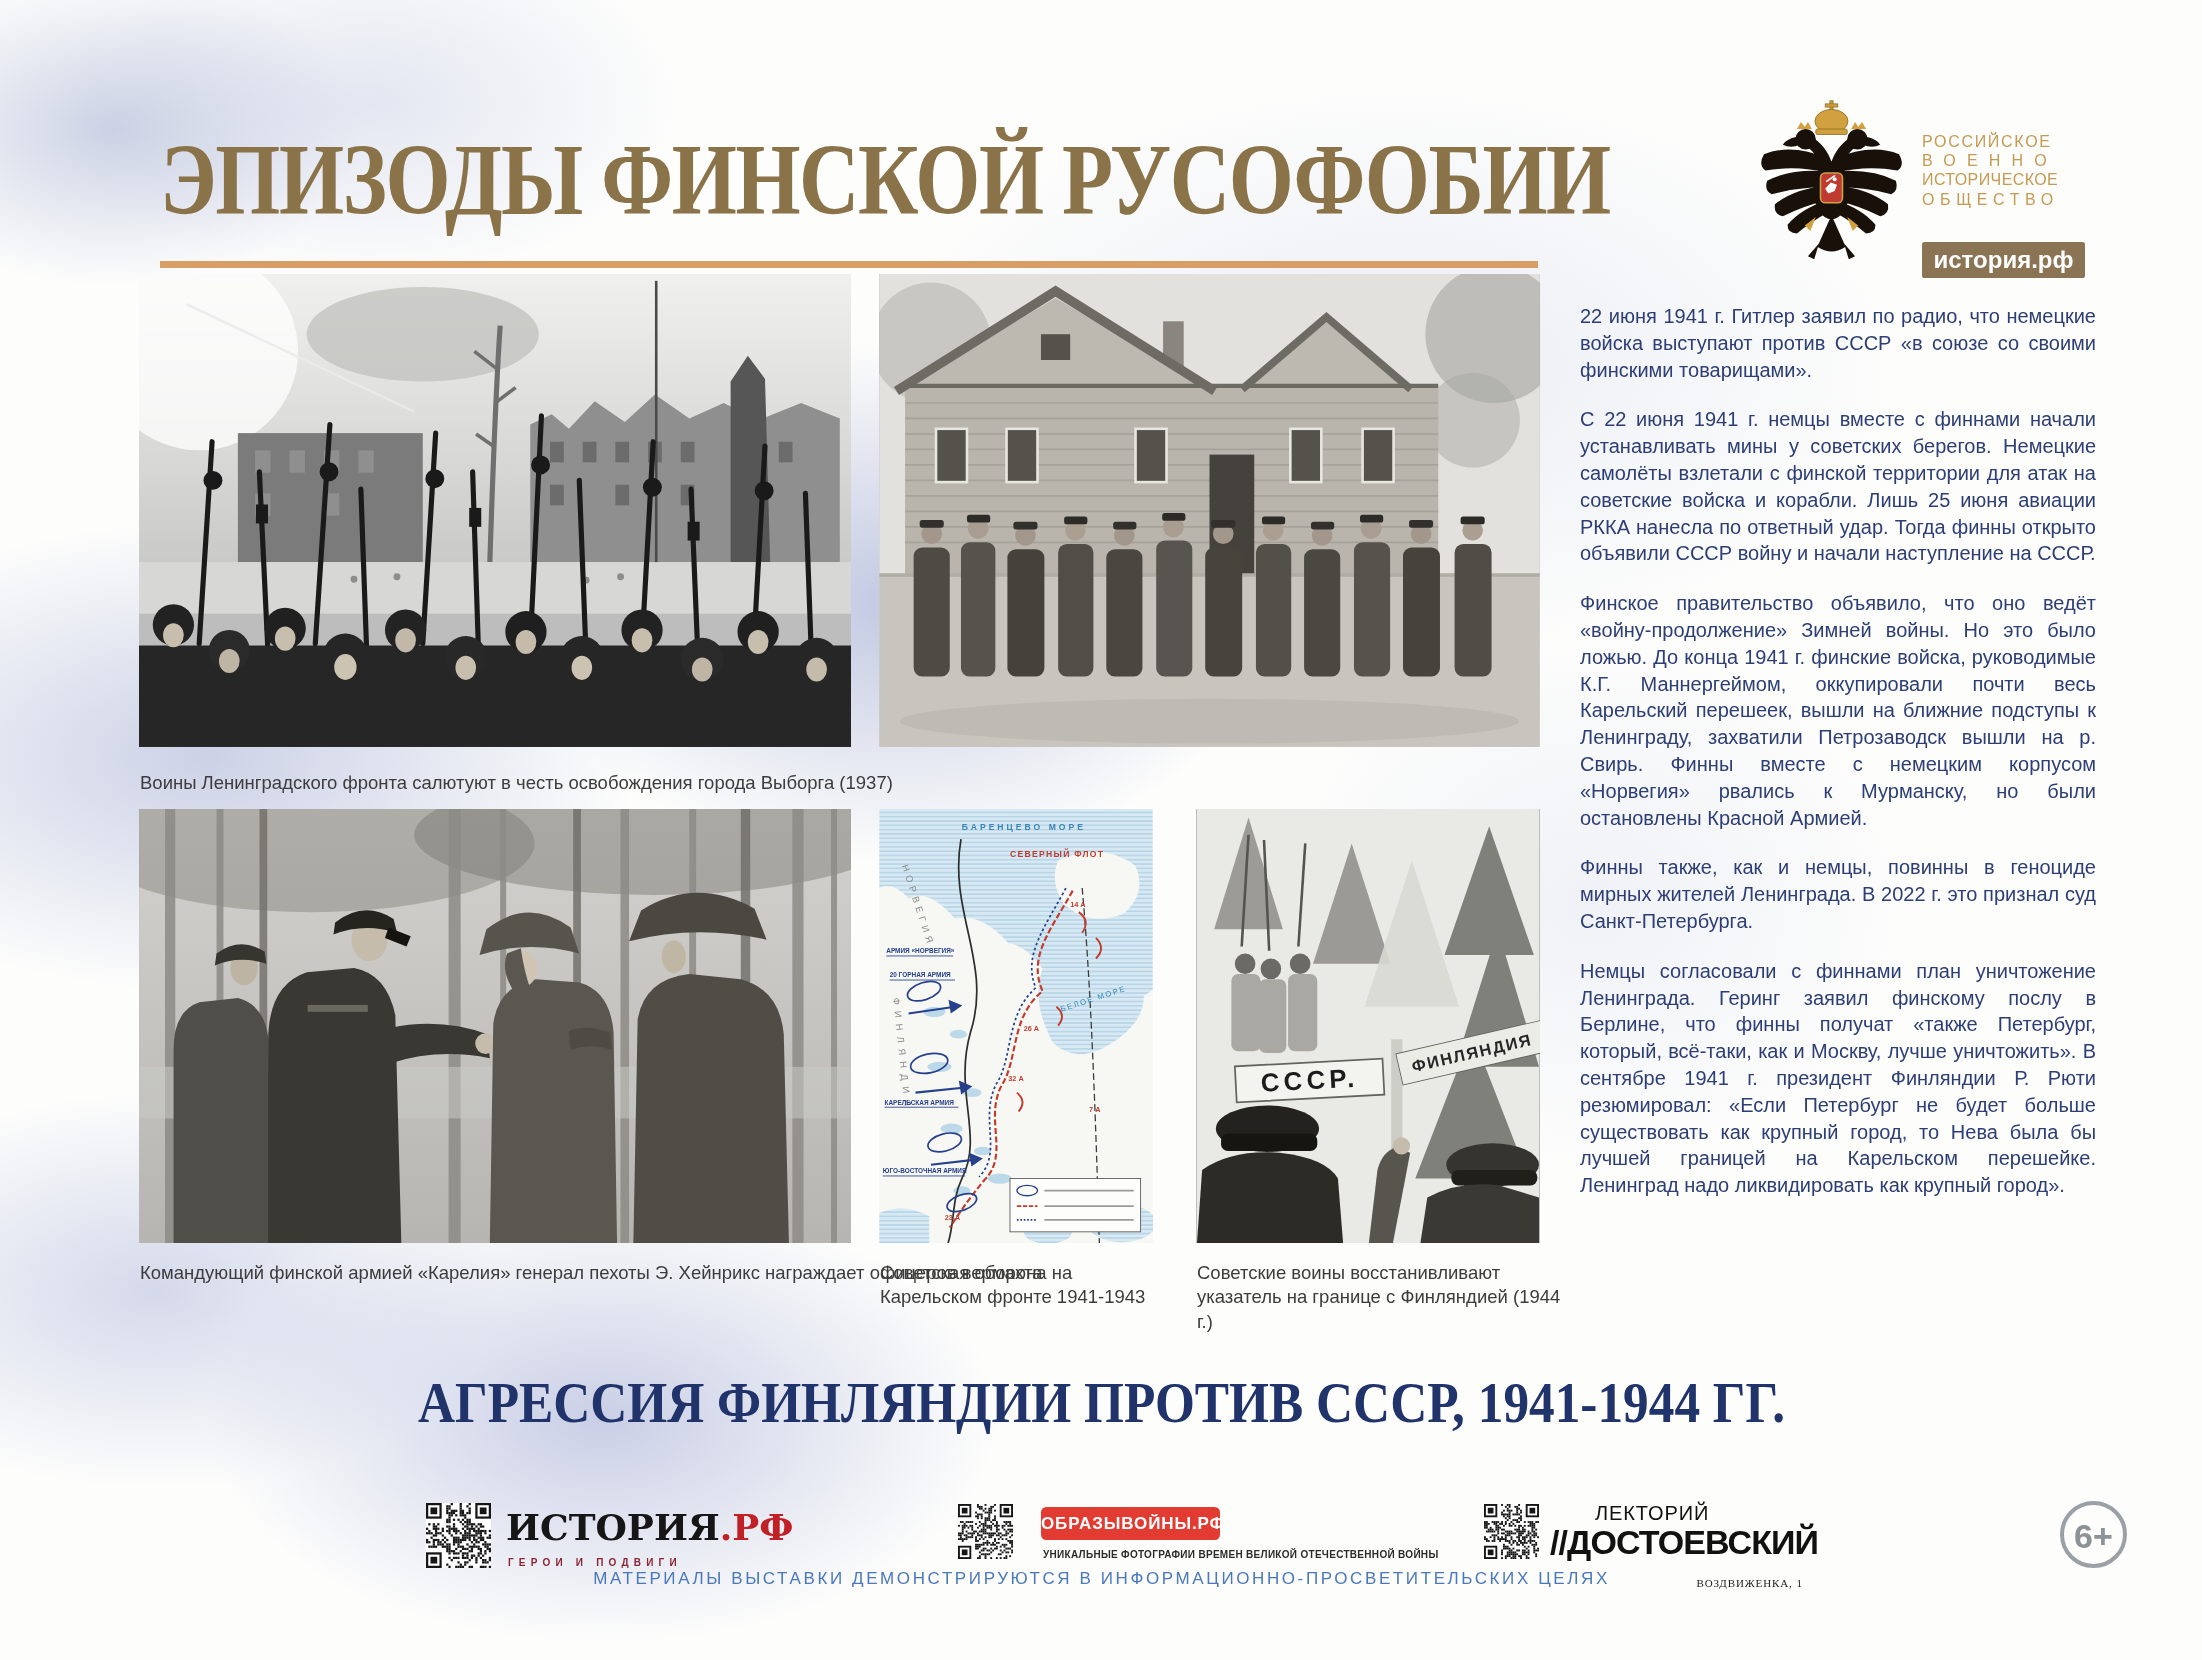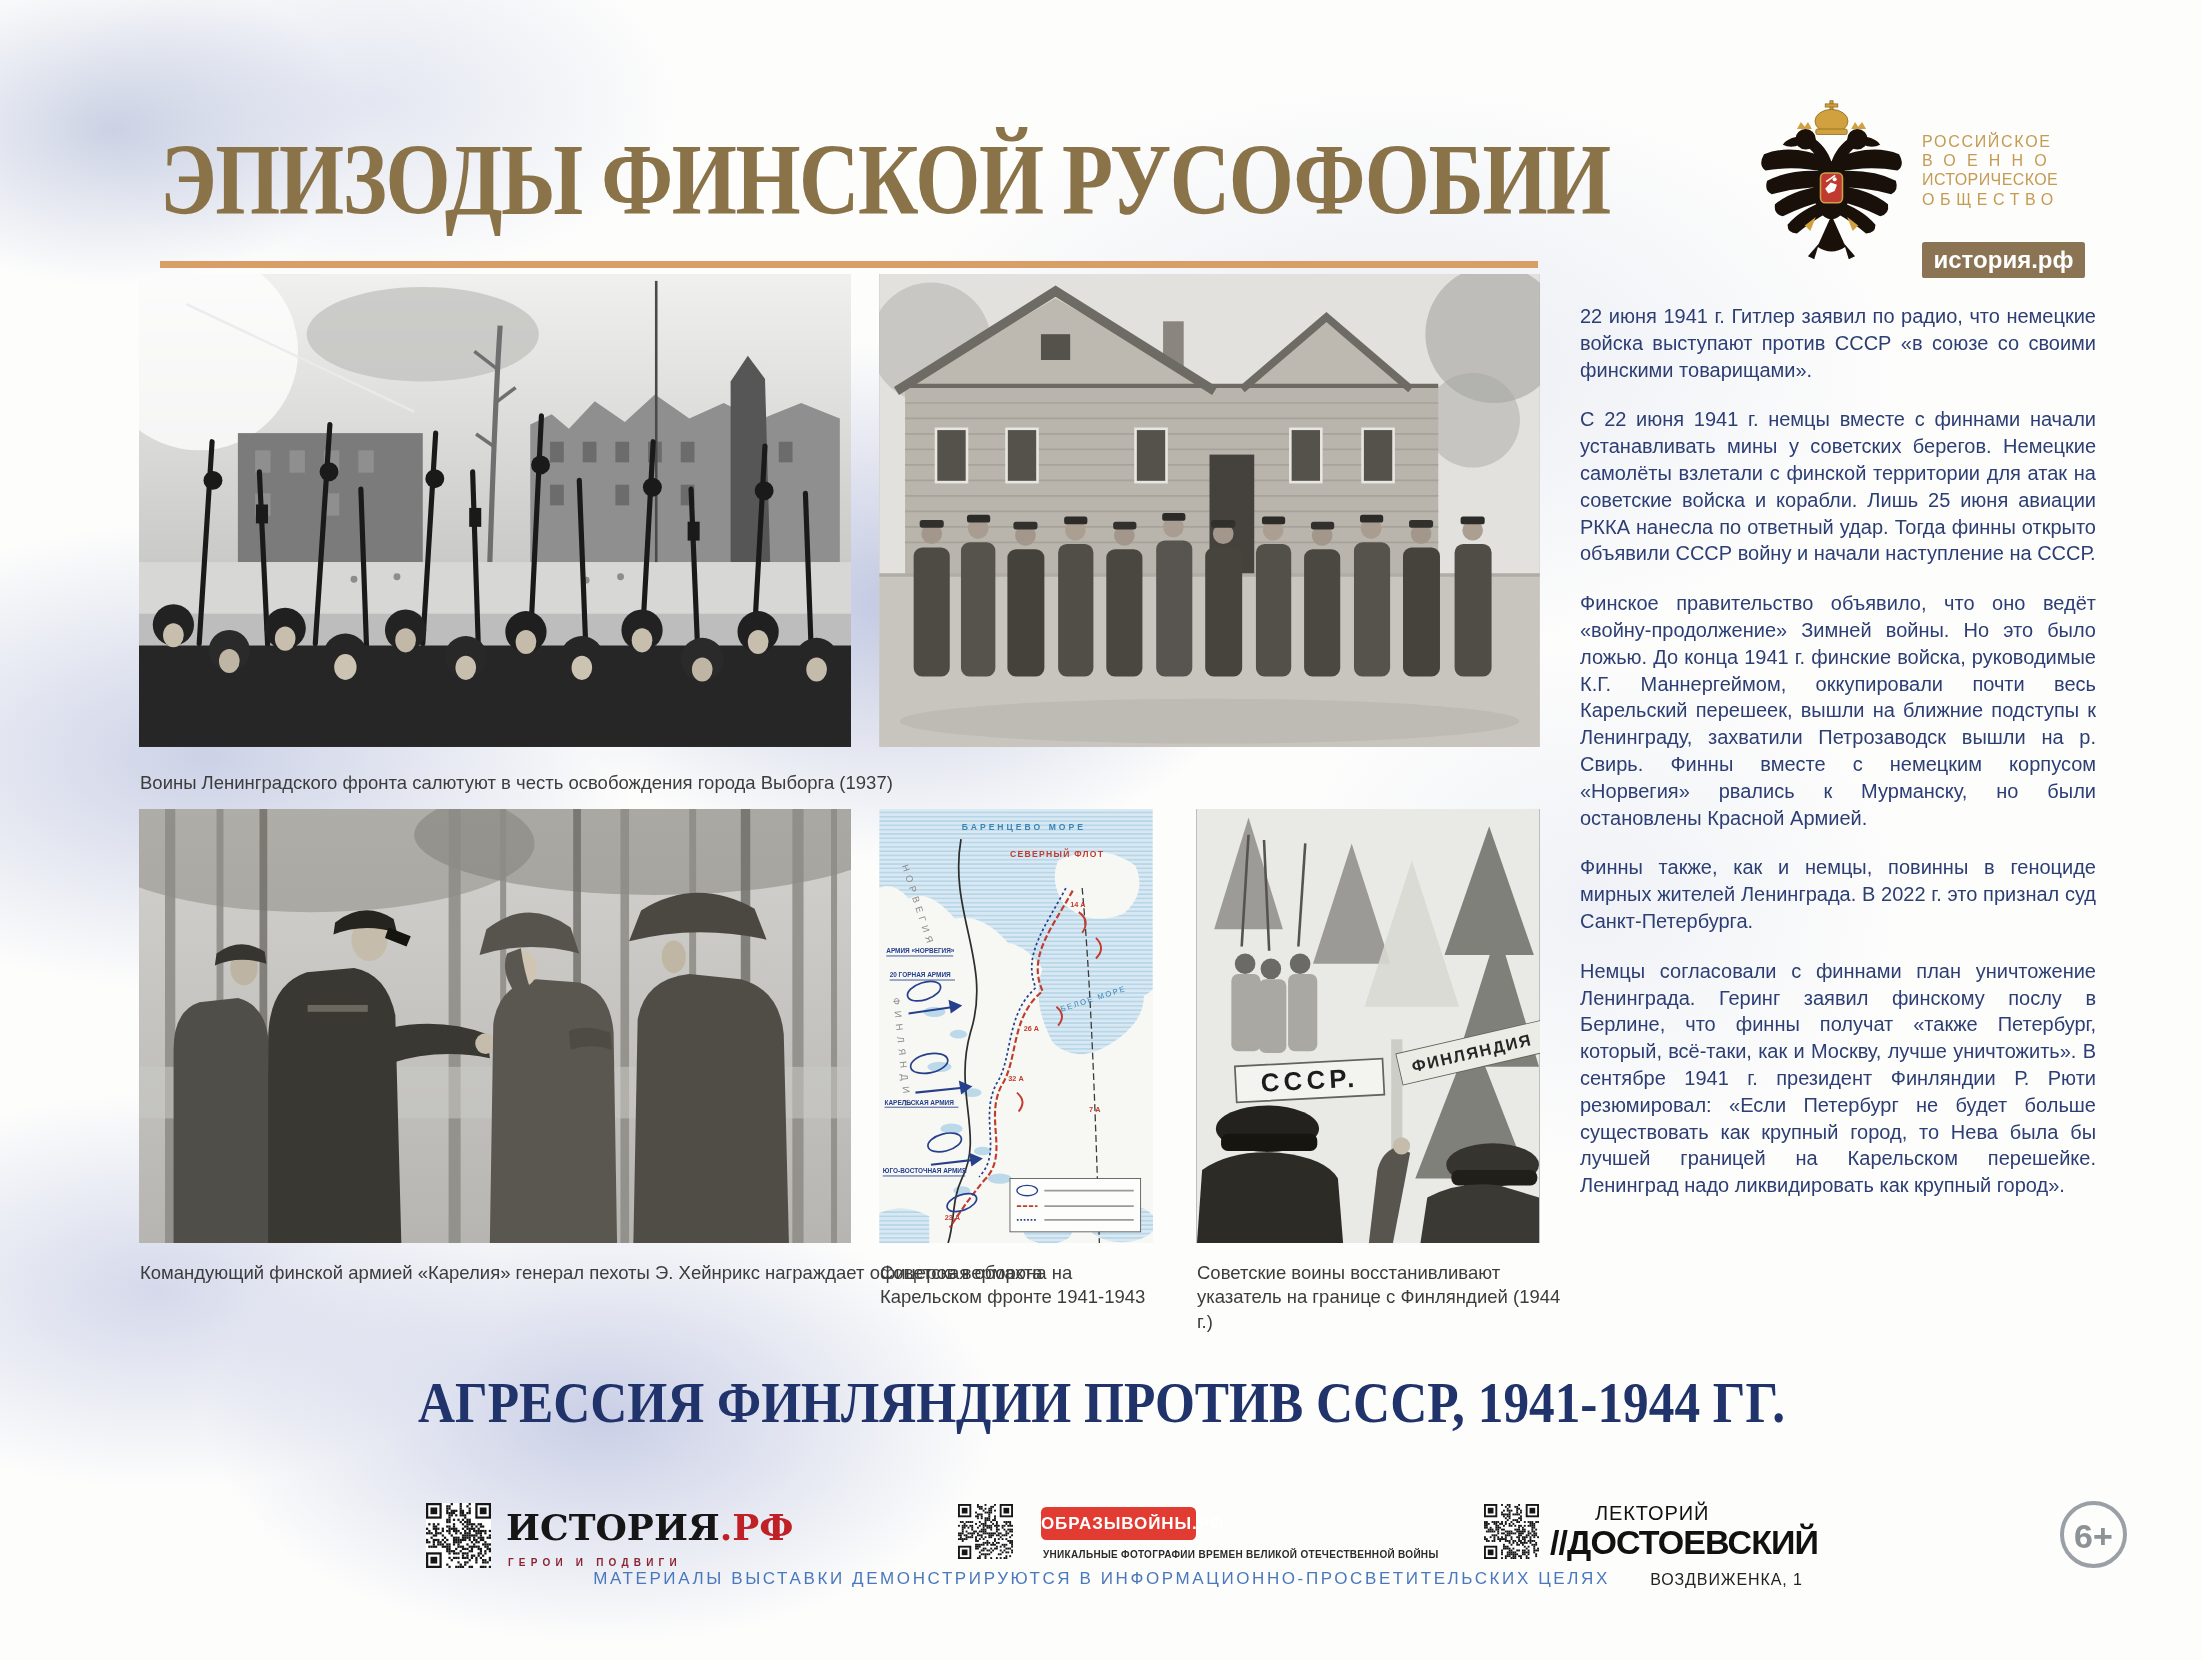--- a/index.html
+++ b/index.html
@@ -63,29 +63,29 @@
   .qr1{left:426px;top:1503px;width:65px;height:65px;}
   .qr2{left:958px;top:1504px;width:55px;height:55px;}
   .qr3{left:1484px;top:1504px;width:55px;height:55px;}
 
   .historia-brand{position:absolute;left:506px;top:1506px;font-family:"DejaVu Serif",serif;
     font-weight:700;font-size:36px;color:#161616;white-space:nowrap;}
   .historia-brand .red{color:#c02126;}
   .historia-tagline{position:absolute;left:508px;top:1557px;color:#8c2332;font-weight:700;
     font-size:10px;letter-spacing:5.2px;white-space:nowrap;}
 
-  .obrazy-badge{position:absolute;left:1041px;top:1507px;width:155px;height:33px;background:#e23b31;border-radius:5.2px;
+  .obrazy-badge{position:absolute;left:1041px;top:1507px;width:179px;height:33px;background:#e23b31;border-radius:5.2px;
     color:#fff;font-weight:700;font-size:17px;letter-spacing:0.9px;text-align:center;line-height:33px;white-space:nowrap;}
   .obrazy-tagline{position:absolute;left:1043px;top:1549px;color:#2b2b2b;font-weight:700;
     font-size:10px;letter-spacing:0.3px;white-space:nowrap;}
 
   .lect{position:absolute;left:1550px;top:1502px;width:258px;color:#111;}
   .lect .l1{font-weight:400;font-size:20px;letter-spacing:0.9px;margin-left:45px;}
   .lect .l2{font-weight:700;font-size:34px;letter-spacing:-0.9px;white-space:nowrap;line-height:1.05;}
-  .lect .addr{font-size:16px;color:#222;text-align:right;margin-top:10px;letter-spacing:0.9px;padding-right:5.2px;}
+  .lect .addr{font-size:11px;color:#222;text-align:right;margin-top:16px;letter-spacing:0.9px;padding-right:5.2px;font-family:Liberation Serif, serif;}
 
   .age{position:absolute;left:2060px;top:1501px;width:67px;height:67px;border:4.3px solid #9aa0a6;border-radius:50%;
     color:#8d9297;font-weight:700;font-size:34px;text-align:center;line-height:62px;box-sizing:border-box;background:transparent;}
 
   .disclaimer{position:absolute;left:0;top:1569px;width:100%;text-align:center;color:#4a78bc;
     font-size:17px;letter-spacing:2.6px;font-weight:500;}
 </style>
 </head>
 <body>
 

